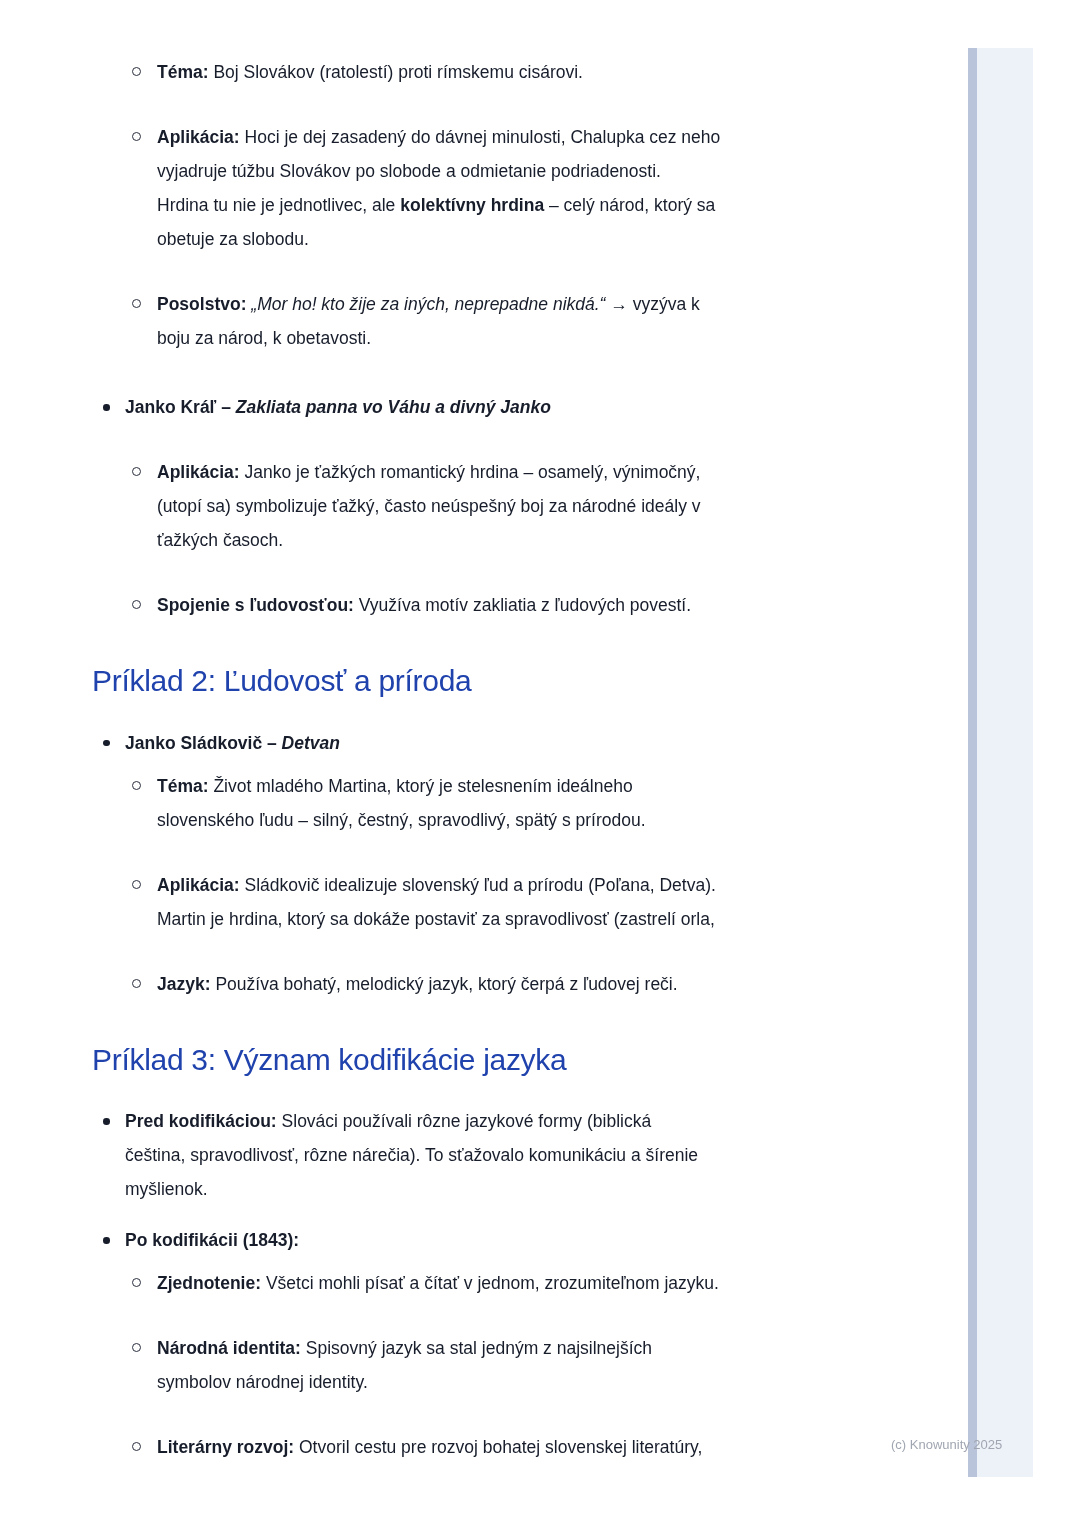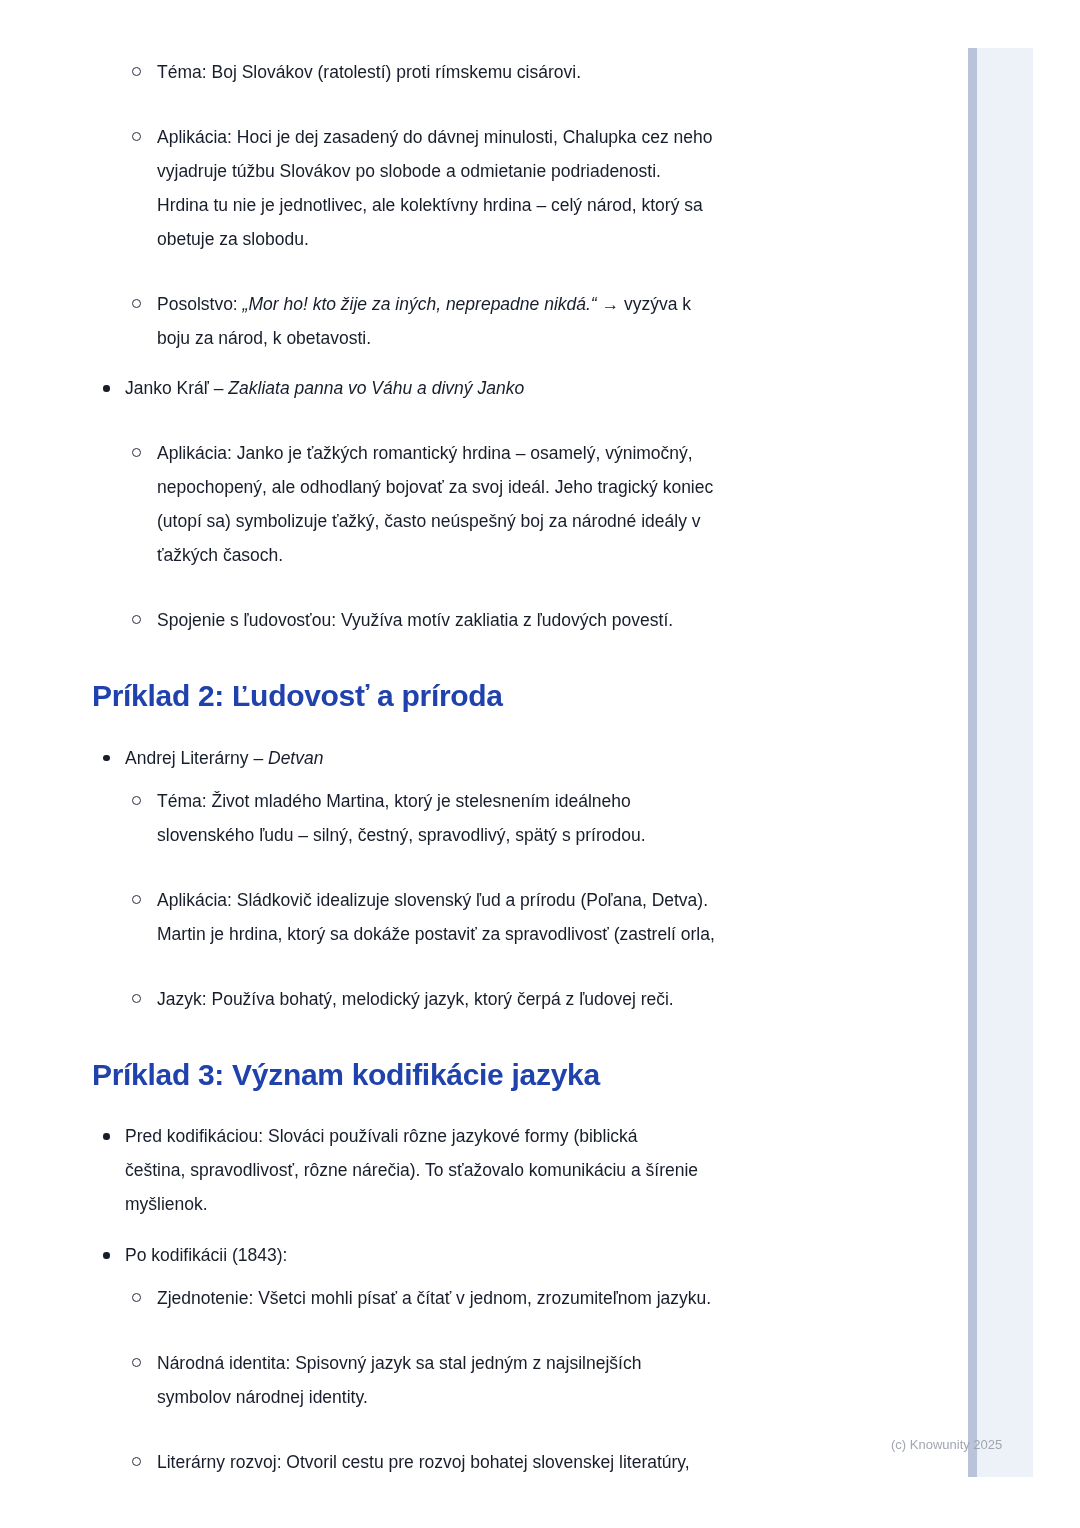--- a/index.html
+++ b/index.html
@@ -23,56 +23,56 @@
   .content {
     position: absolute;
     left: 0; top: 0;
     width: 960px;
     padding: 55px 0 0 92px;
   }
 
   
   .h2 {
     font-size: 30px;
-    font-weight: 700;
+    font-weight: 400;
     letter-spacing: -0.3px;
     color: var(--heading);
     margin: 42px 0 27px 0;
     line-height: 1.15;
   }
 
   
   .block { position: relative; font-size: 17.5px; line-height: 34px; }
   .b1 { margin-left: 8px;  padding-left: 25px; }
   .b2 { margin-left: 38px; padding-left: 27px; }
 
   .gap-none   { margin-top: 0; }
   .gap-tight  { margin-top: 9px; }
   .gap-med    { margin-top: 17px; }
   .gap-normal { margin-top: 31px; }
-  .gap-wide   { margin-top: 16px; }
+  .gap-wide   { margin-top: 35px; }
 
   .marker { position: absolute; display: block; }
   .marker.disc {
     left: 3px; top: 14px;
     width: 6.5px; height: 6.5px;
     border-radius: 50%;
     background: var(--body);
   }
   .marker.circle {
     left: 2px; top: 12px;
     width: 9px; height: 9px;
     border: 1.6px solid #2a3040;
     border-radius: 50%;
     background: transparent;
   }
 
   .text { display: block; }
   .line { display: block; white-space: nowrap; }
-  .seg.b { font-weight: 400; }
+  .seg.b { font-weight: 700; }
   .seg.i { font-style: italic; }
 
   
   .side-strip {
     position: absolute;
     left: 968px; top: 48px;
     width: 65px; height: 1429px;
     background: var(--panel_fill);
     border-left: 9px solid var(--panel_border);
     z-index: 1;
@@ -117,36 +117,35 @@
       <div class="block b1 gap-wide">
         <span class="marker disc"></span>
         <span class="text">
           <span class="line"><span class="seg b">Janko Kráľ – </span><span class="seg b i">Zakliata panna vo Váhu a divný Janko</span></span>
         </span>
       </div>
       <div class="block b2 gap-normal">
         <span class="marker circle"></span>
         <span class="text">
           <span class="line"><span class="seg b">Aplikácia:</span><span class="seg"> Janko je ťažkých romantický hrdina – osamelý, výnimočný,</span></span>
-          <span class="line"><span class="seg">nepochopený, ale odhodlaný bojovať za svoj ideál. Jeho tragický koniec</span></span>
           <span class="line"><span class="seg">(utopí sa) symbolizuje ťažký, často neúspešný boj za národné ideály v</span></span>
           <span class="line"><span class="seg">ťažkých časoch.</span></span>
         </span>
       </div>
       <div class="block b2 gap-normal">
         <span class="marker circle"></span>
         <span class="text">
           <span class="line"><span class="seg b">Spojenie s ľudovosťou:</span><span class="seg"> Využíva motív zakliatia z ľudových povestí.</span></span>
         </span>
       </div>
       <h2 class="h2"><span>Príklad 2: Ľudovosť a príroda</span></h2>
       <div class="block b1 gap-none">
         <span class="marker disc"></span>
         <span class="text">
-          <span class="line"><span class="seg b">Andrej Literárny – </span><span class="seg b i">Detvan</span></span>
+          <span class="line"><span class="seg b">Janko Sládkovič – </span><span class="seg b i">Detvan</span></span>
         </span>
       </div>
       <div class="block b2 gap-tight">
         <span class="marker circle"></span>
         <span class="text">
           <span class="line"><span class="seg b">Téma:</span><span class="seg"> Život mladého Martina, ktorý je stelesnením ideálneho</span></span>
           <span class="line"><span class="seg">slovenského ľudu – silný, čestný, spravodlivý, spätý s prírodou.</span></span>
         </span>
       </div>
       <div class="block b2 gap-normal">

